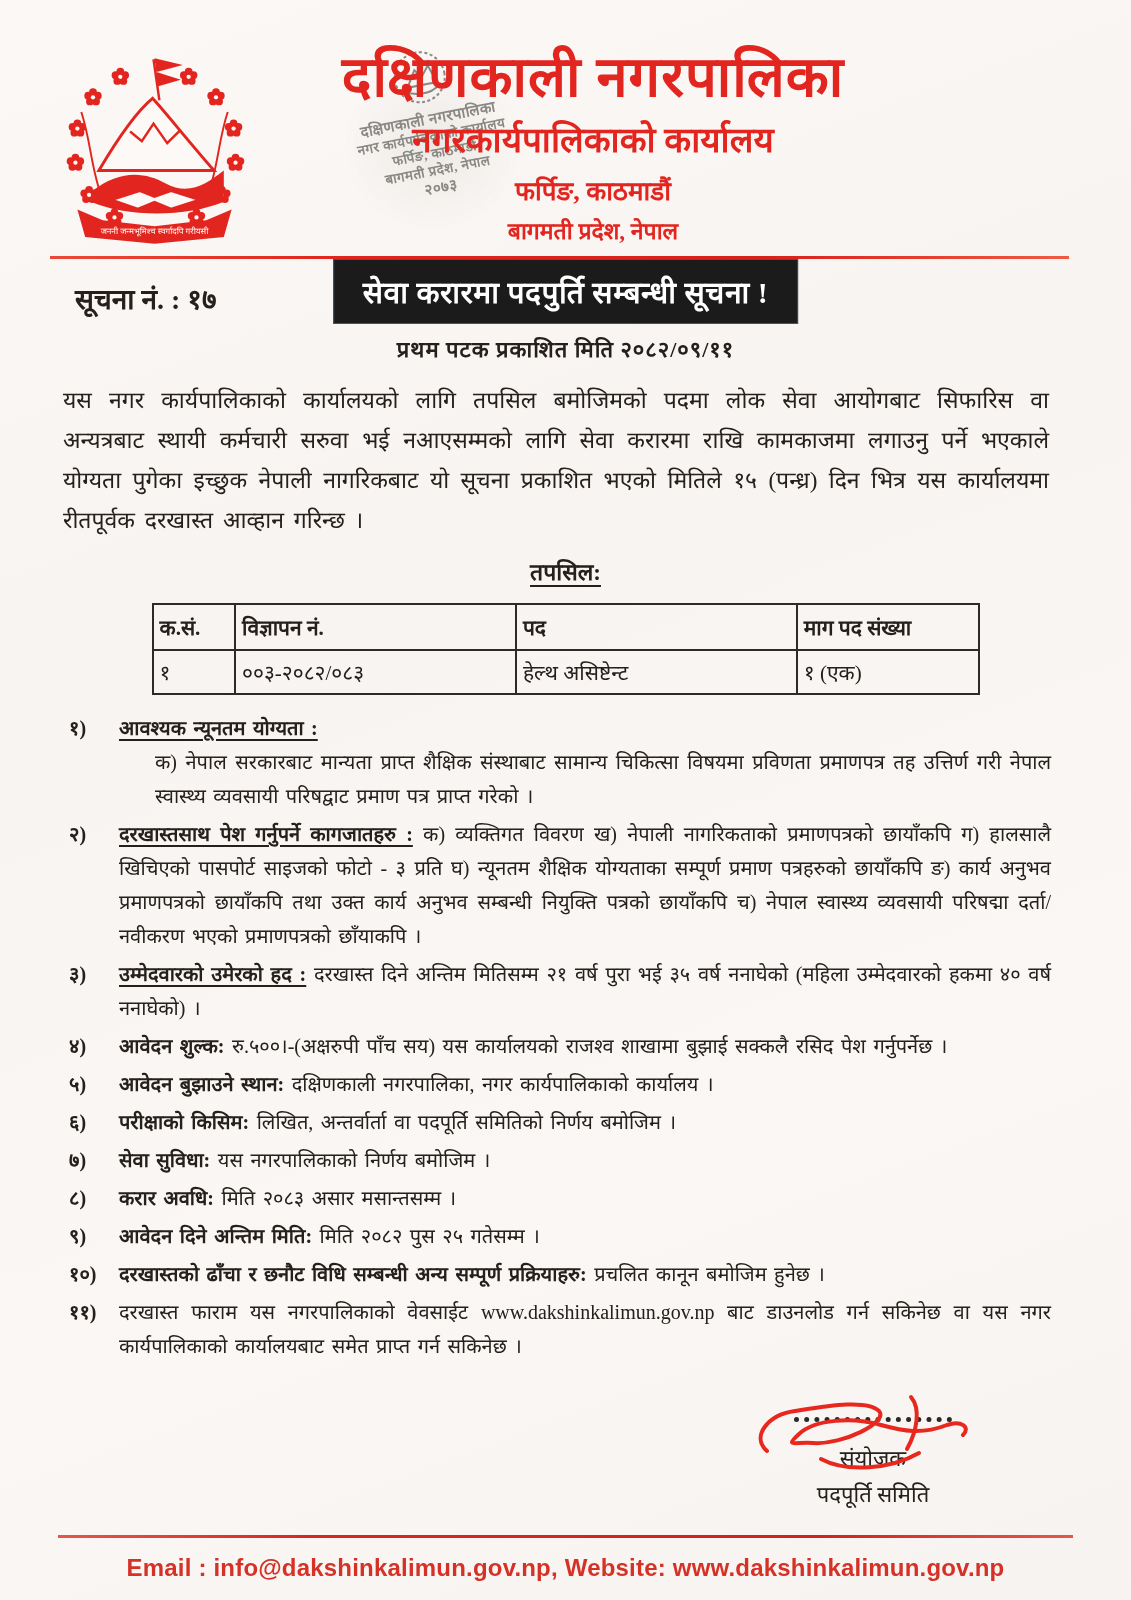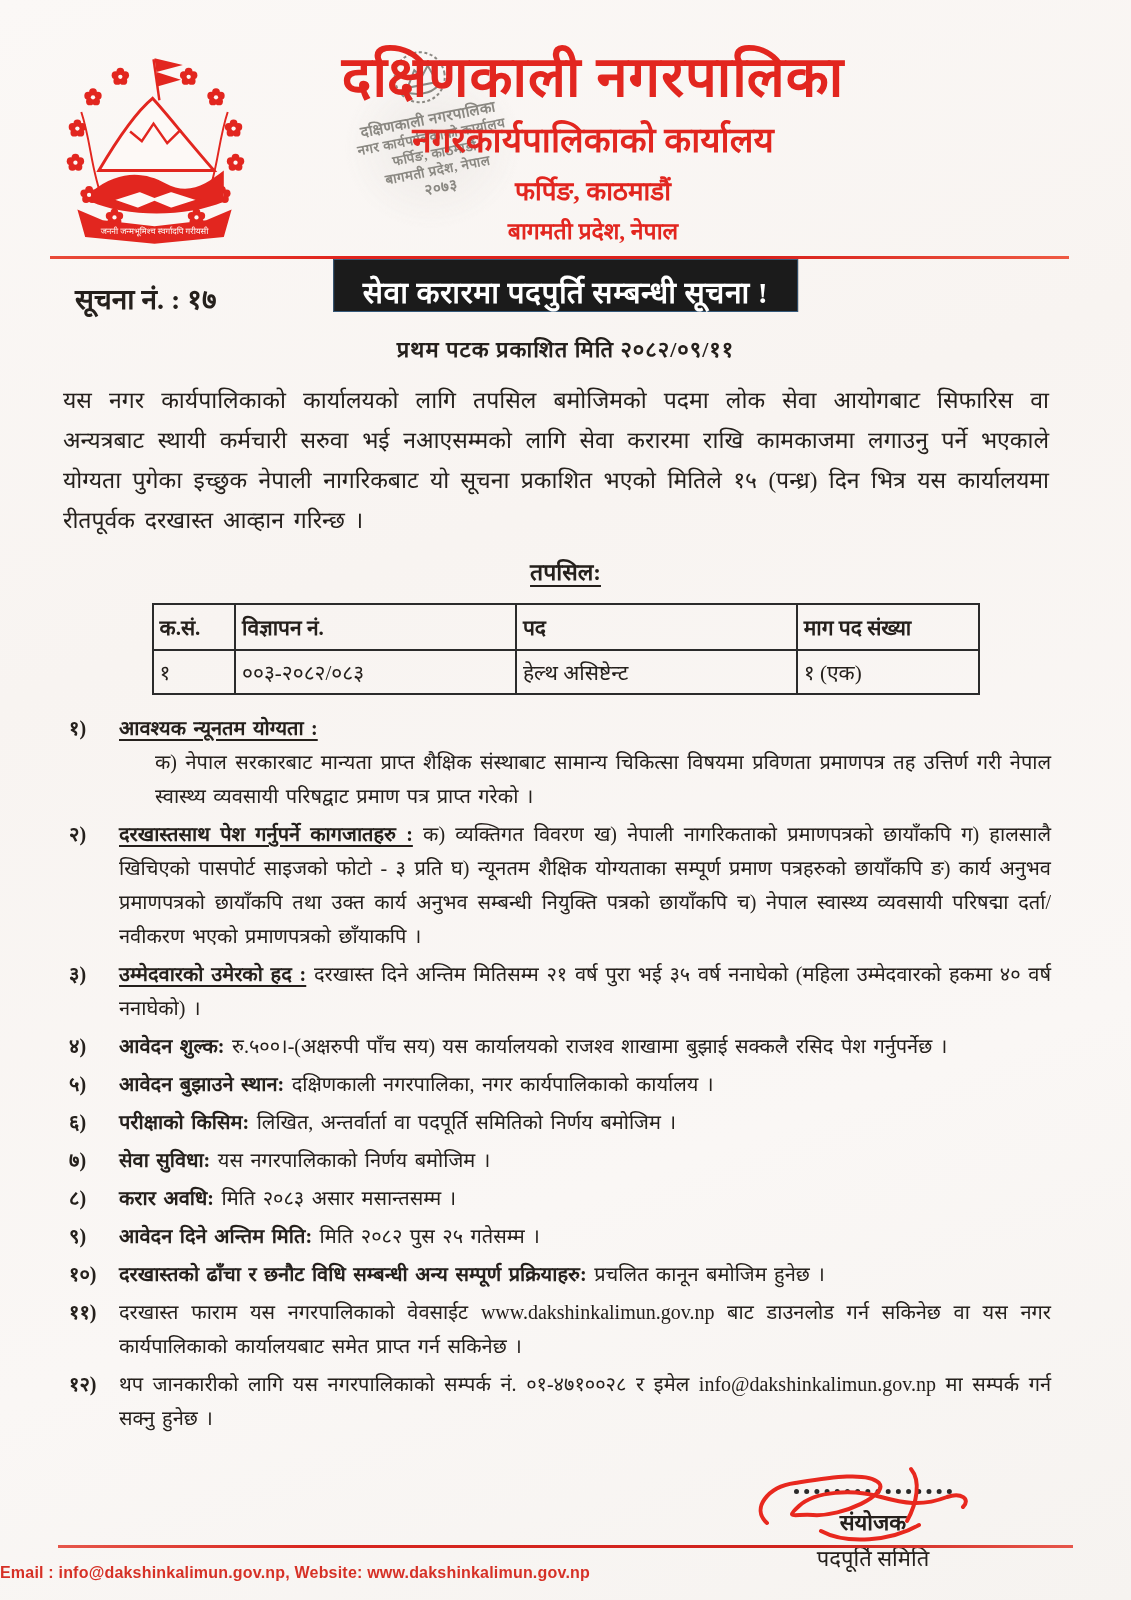--- a/index.html
+++ b/index.html
@@ -36,21 +36,21 @@
   
   .rule-red { height:3px; margin:0 62px 0 50px;
     background:linear-gradient(90deg,#e94a38,#e0231c 30%,#d8201b 70%,#ef5a43); }
   
   .notice-row { position:relative; height:74px; }
   .notice-no { position:absolute; left:75px; top:20px; font-size:28px; font-weight:bold; }
   .banner {
     position:absolute; left:50%; top:0; transform:translateX(-50%);
     background:#1b1b1b; color:#ffffff;
     font-size:30px; font-weight:bold; letter-spacing:.5px;
-    padding:12px 30px 0; box-shadow:0 0 0 1px #35597a inset;
+    padding:12px 30px 12px; box-shadow:0 0 0 1px #35597a inset;
     white-space:nowrap;
   }
   .pub-date { text-align:center; font-size:22px; font-weight:bold; letter-spacing:1px; }
   
   .intro {
     margin:18px 82px 0 63px; font-size:23px; line-height:40px;
     text-align:justify; word-spacing:4px;
   }
   
   .tapasil { text-align:center; font-size:23px; font-weight:bold;
@@ -70,30 +70,30 @@
   .item { position:relative; padding-left:56px; font-size:20px; line-height:34px;
     text-align:justify; word-spacing:2.5px; margin-bottom:4px; }
   .item .num { position:absolute; left:6px; top:0; font-weight:bold; }
   .item .lead { font-weight:bold; }
   .item .lead.u { text-decoration:underline; text-underline-offset:4px; }
   .item .sub { padding-left:36px; }
   
   .sig-block { position:relative; width:280px; margin:8px 118px 0 auto; text-align:center; }
   .sig-svg { position:absolute; left:18px; top:-28px; z-index:2; }
   .dotline { width:158px; margin:54px auto 0; border-bottom:5px dotted #2a2a2a; }
-  .sig-role1 { font-size:22px; margin-top:12px;font-weight:bold; }
+  .sig-role1 { font-size:22px; margin-top:20px; }
   .sig-role2 { font-size:22px; margin-top:6px; }
   
   .footer { position:absolute; left:0; right:0; bottom:18px; }
   .rule-red2 { height:3px; margin:0 58px;
     background:linear-gradient(90deg,#e6564a,#d8261f 25%,#cf231d 75%,#e6564a); }
   .footer-text {
-    margin-top:16px;
+    text-align:center; margin-top:16px;
     font-family:"Liberation Sans", sans-serif;
-    font-weight:bold; font-size:16px; color:#d63126; letter-spacing:.2px;
+    font-weight:bold; font-size:24px; color:#d63126; letter-spacing:.2px;
   }
 </style>
 </head>
 <body>
 
 <div class="page">
 
   <div class="letterhead">
 
     <svg class="emblem" width="205" height="198" viewBox="0 0 210 200">
@@ -248,24 +248,20 @@
       <span class="num">१०)</span>
       <span class="lead">दरखास्तको ढाँचा र छनौट विधि सम्बन्धी अन्य सम्पूर्ण प्रक्रियाहरु:</span>
       <span>प्रचलित कानून बमोजिम हुनेछ ।</span>
     </div>
 
     <div class="item">
       <span class="num">११)</span>
       <span>दरखास्त फाराम यस नगरपालिकाको वेवसाईट www.dakshinkalimun.gov.np बाट डाउनलोड गर्न सकिनेछ वा यस नगर कार्यपालिकाको कार्यालयबाट समेत प्राप्त गर्न सकिनेछ ।</span>
     </div>
 
-    <div class="item">
-      <span class="num">१२)</span>
-      <span>थप जानकारीको लागि यस नगरपालिकाको सम्पर्क नं. ०१-४७१००२८ र इमेल info@dakshinkalimun.gov.np मा सम्पर्क गर्न सक्नु हुनेछ ।</span>
-    </div>
 
   </div>
 
   <div class="sig-block">
     <svg class="sig-svg" width="240" height="100" viewBox="0 0 240 100">
       <g stroke="#e8281e" stroke-width="4" fill="none" stroke-linecap="round">
         <path d="M16 62 C0 48 16 26 44 22 C76 17 116 10 128 22 C138 33 92 56 62 54 C42 53 34 58 48 45 C64 30 102 28 130 36 C152 42 170 46 196 36 C210 31 220 38 212 46"></path>
         <path d="M160 8 C170 20 166 42 156 60"></path>
         <path d="M70 70 C96 84 140 80 168 64"></path>
       </g>

